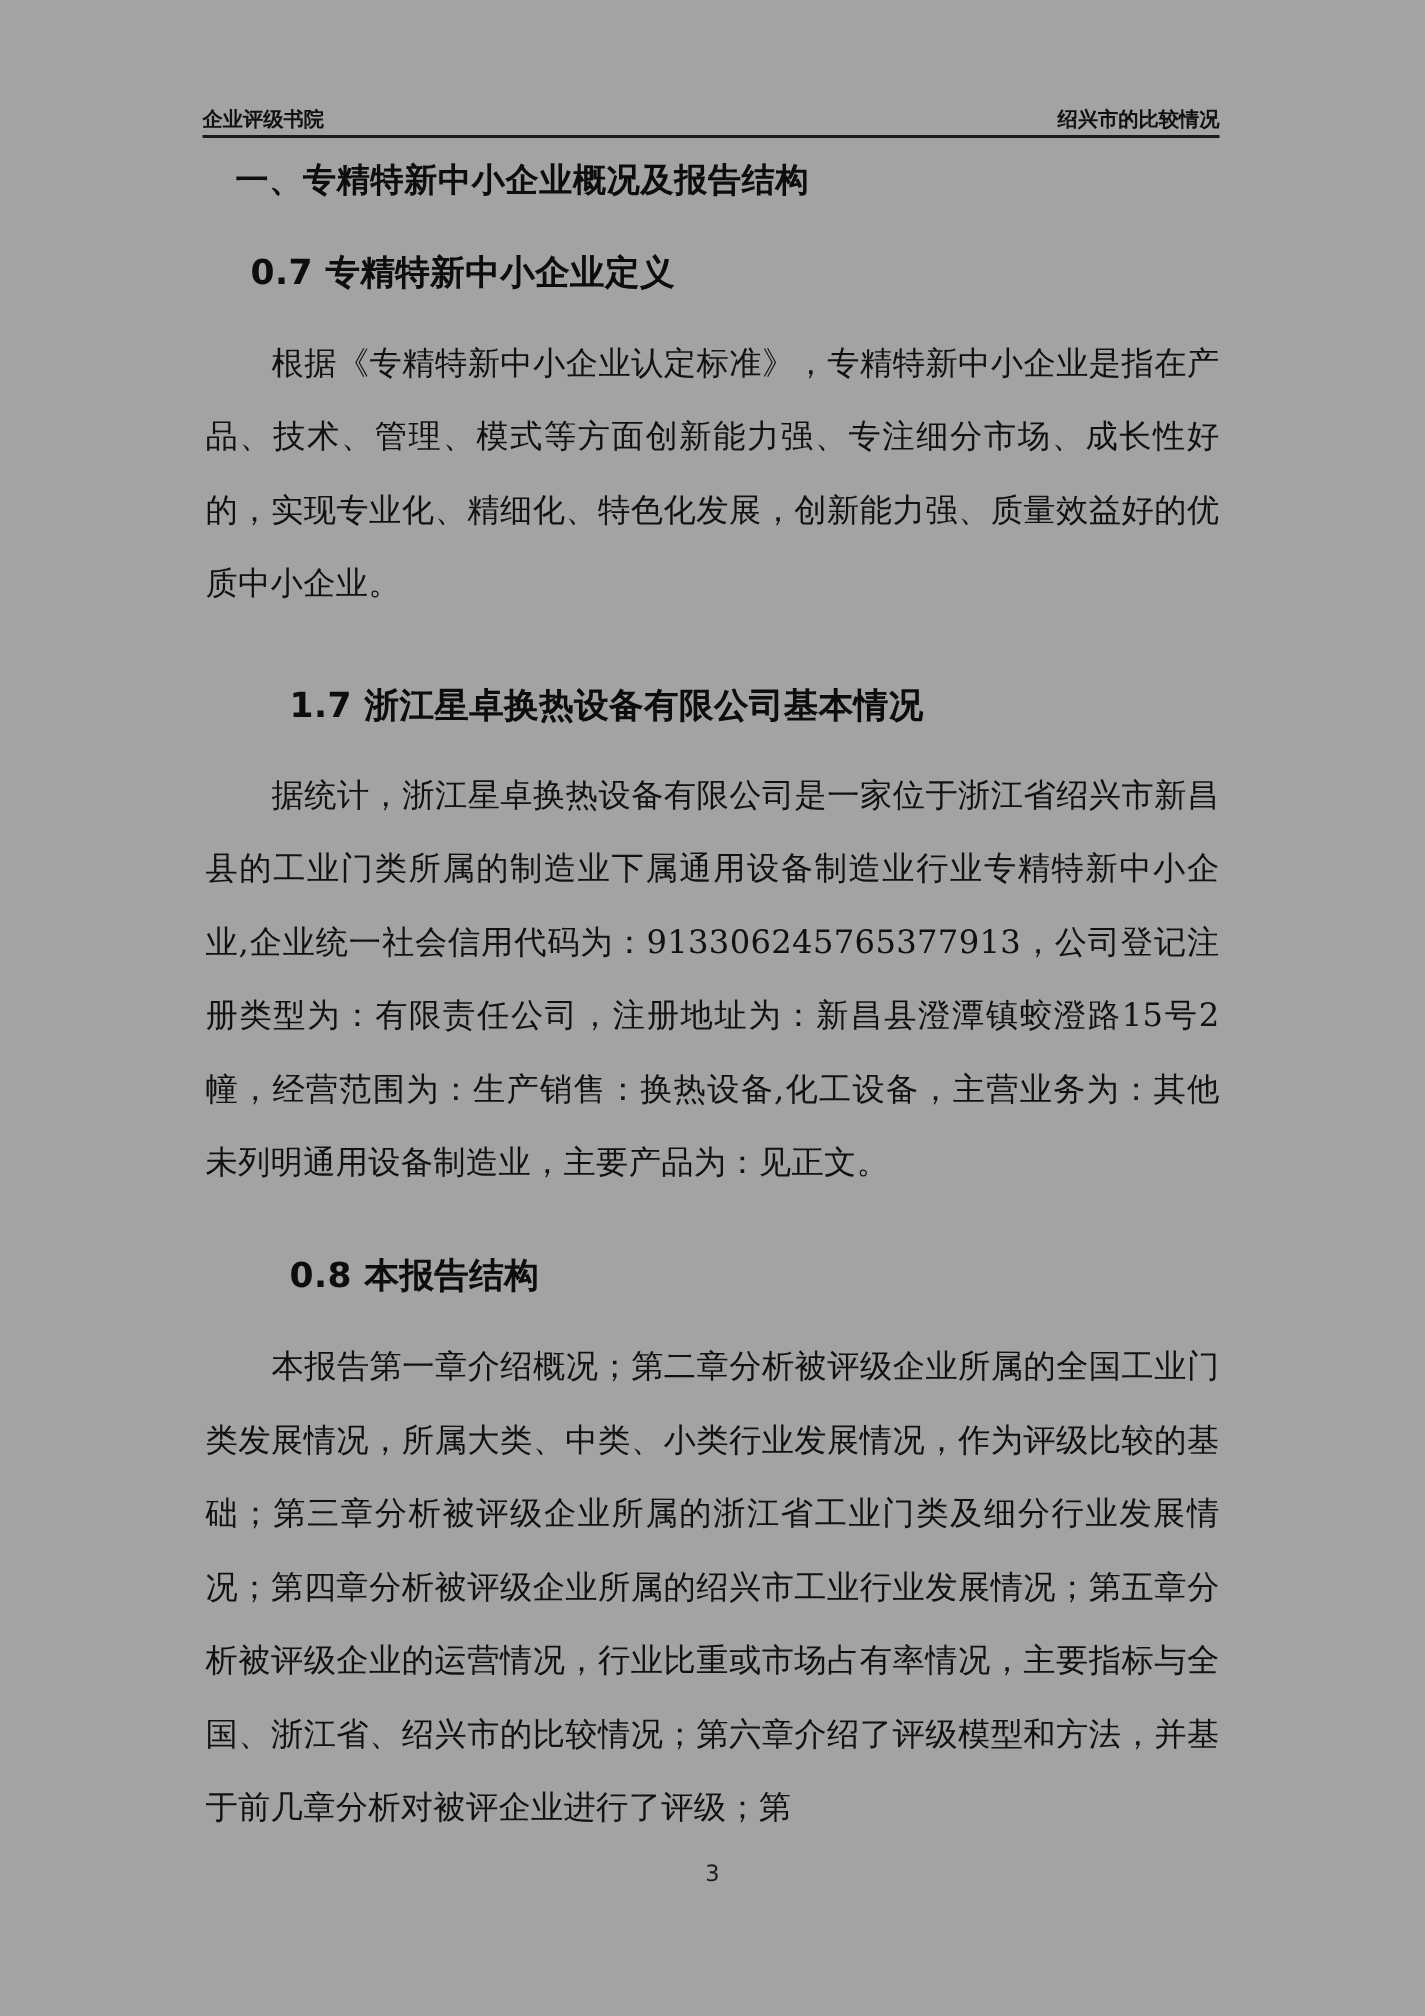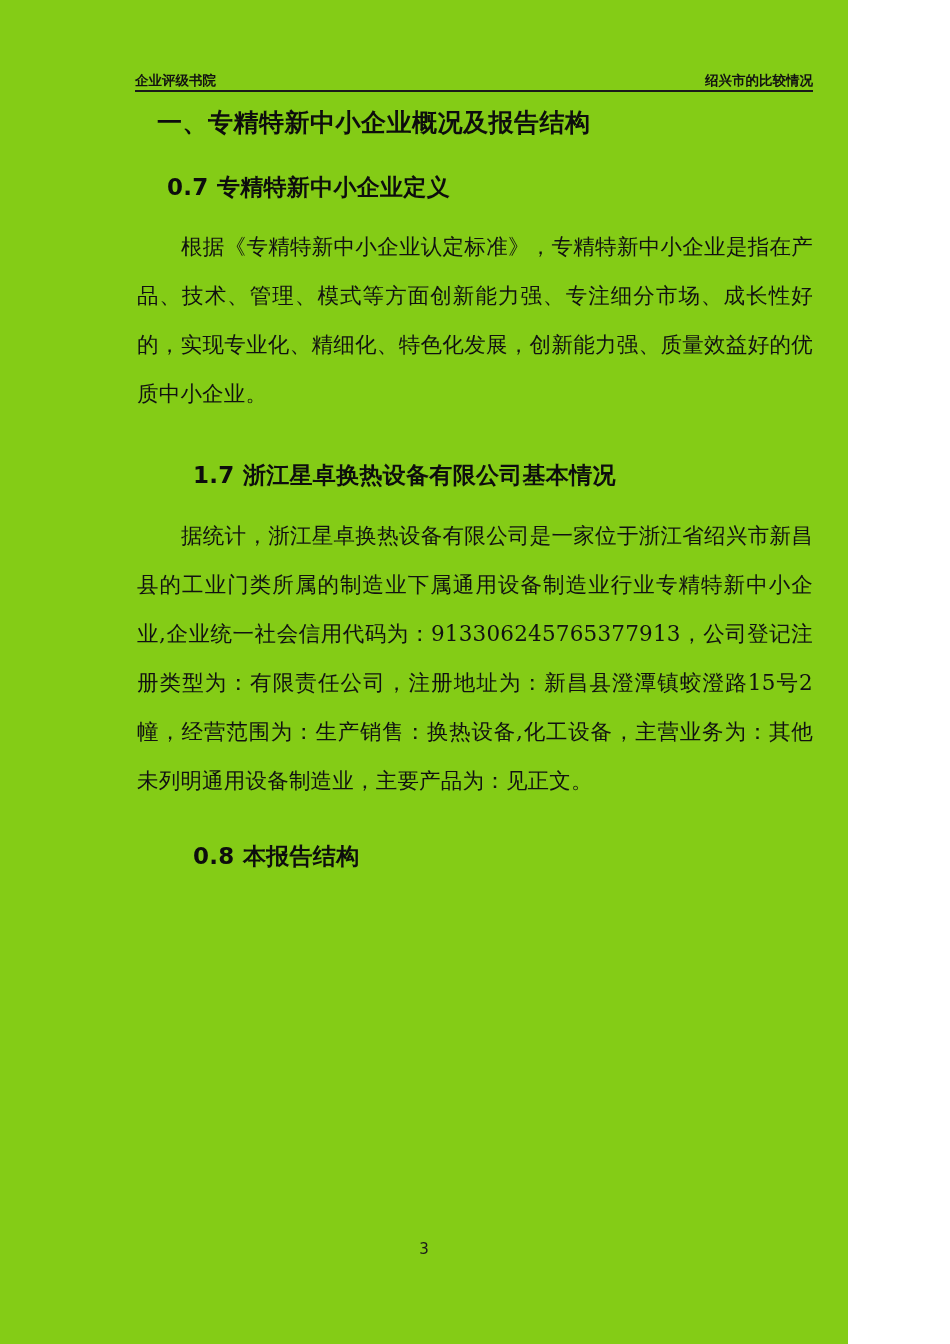--- a/index.html
+++ b/index.html
@@ -2,23 +2,23 @@
 <html><head>
 <meta charset="utf-8">
 <style>
   html, body {
     margin: 0;
     padding: 0;
     background: #ffffff;
   }
   .page {
     position: relative;
-    width: 848px;
+    width: 950px;
     height: 1344px;
-    background: #84cc16;
+    background: #a3a3a3;
     overflow: hidden;
     box-sizing: border-box;
   }
 
   
   .page-header {
     position: absolute;
     left: 135px;
     top: 62px;
     width: 678px;
@@ -44,21 +44,21 @@
   .content {
     position: absolute;
     left: 137px;
     top: 104px;
     width: 676px;
   }
 
   
   h1.doc-title {
     font-family: "DejaVu Sans", "Liberation Sans", sans-serif;
-    font-size: 25px;
+    font-size: 22px;
     font-weight: 700;
     color: #0d0d0d;
     margin: 0;
     padding: 0;
     line-height: 1.5;
     text-indent: 20px;
     letter-spacing: 0.5px;
   }
   h2.sec-heading {
     font-family: "DejaVu Sans", "Liberation Sans", sans-serif;
@@ -129,18 +129,19 @@
     <div class="gap-sec"></div>
 
     <h2 class="sec-heading indent-2">1.7 浙江星卓换热设备有限公司基本情况</h2>
     <div class="gap-h1"></div>
     <p class="body">据统计，浙江星卓换热设备有限公司是一家位于浙江省绍兴市新昌县的工业门类所属的制造业下属通用设备制造业行业专精特新中小企业,企业统一社会信用代码为：913306245765377913，公司登记注册类型为：有限责任公司，注册地址为：新昌县澄潭镇蛟澄路15号2幢，经营范围为：生产销售：换热设备,化工设备，主营业务为：其他未列明通用设备制造业，主要产品为：见正文。</p>
 
     <div class="gap-sec-sm"></div>
 
     <h2 class="sec-heading indent-2">0.8 本报告结构</h2>
     <div class="gap-h1"></div>
+    <p class="body">本报告第一章介绍概况；第二章分析被评级企业所属的全国工业门类发展情况，所属大类、中类、小类行业发展情况，作为评级比较的基础；第三章分析被评级企业所属的浙江省工业门类及细分行业发展情况；第四章分析被评级企业所属的绍兴市工业行业发展情况；第五章分析被评级企业的运营情况，行业比重或市场占有率情况，主要指标与全国、浙江省、绍兴市的比较情况；第六章介绍了评级模型和方法，并基于前几章分析对被评企业进行了评级；第</p>
 
   </div>
 
   <div class="page-number">3</div>
 
 </div>
 
 </body></html>

